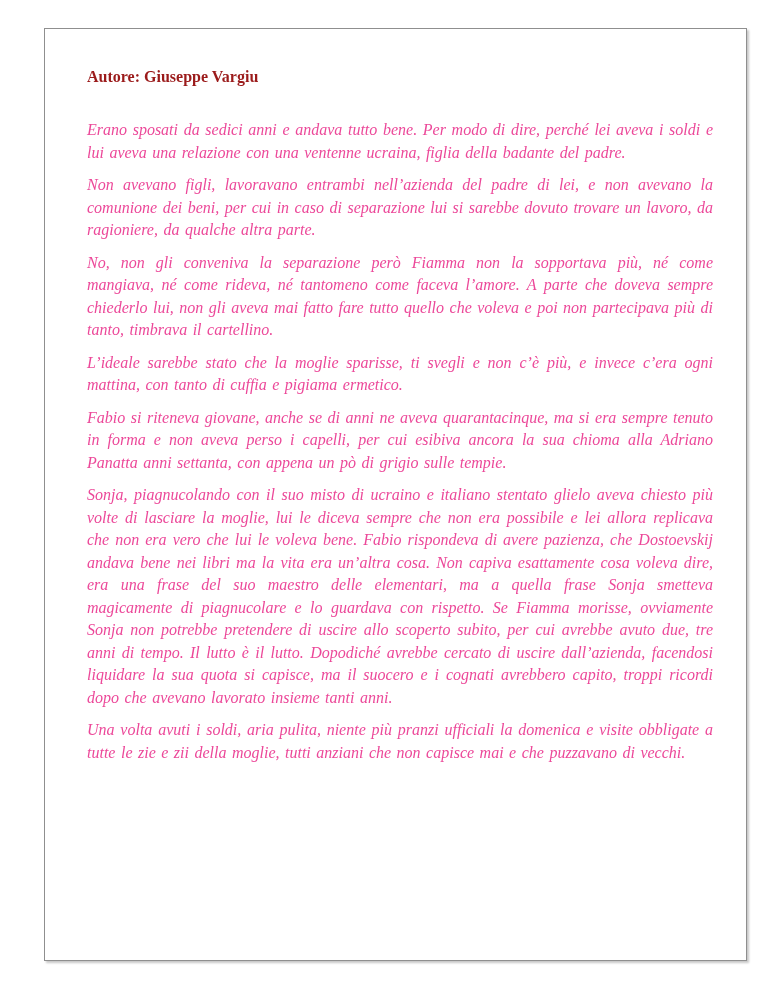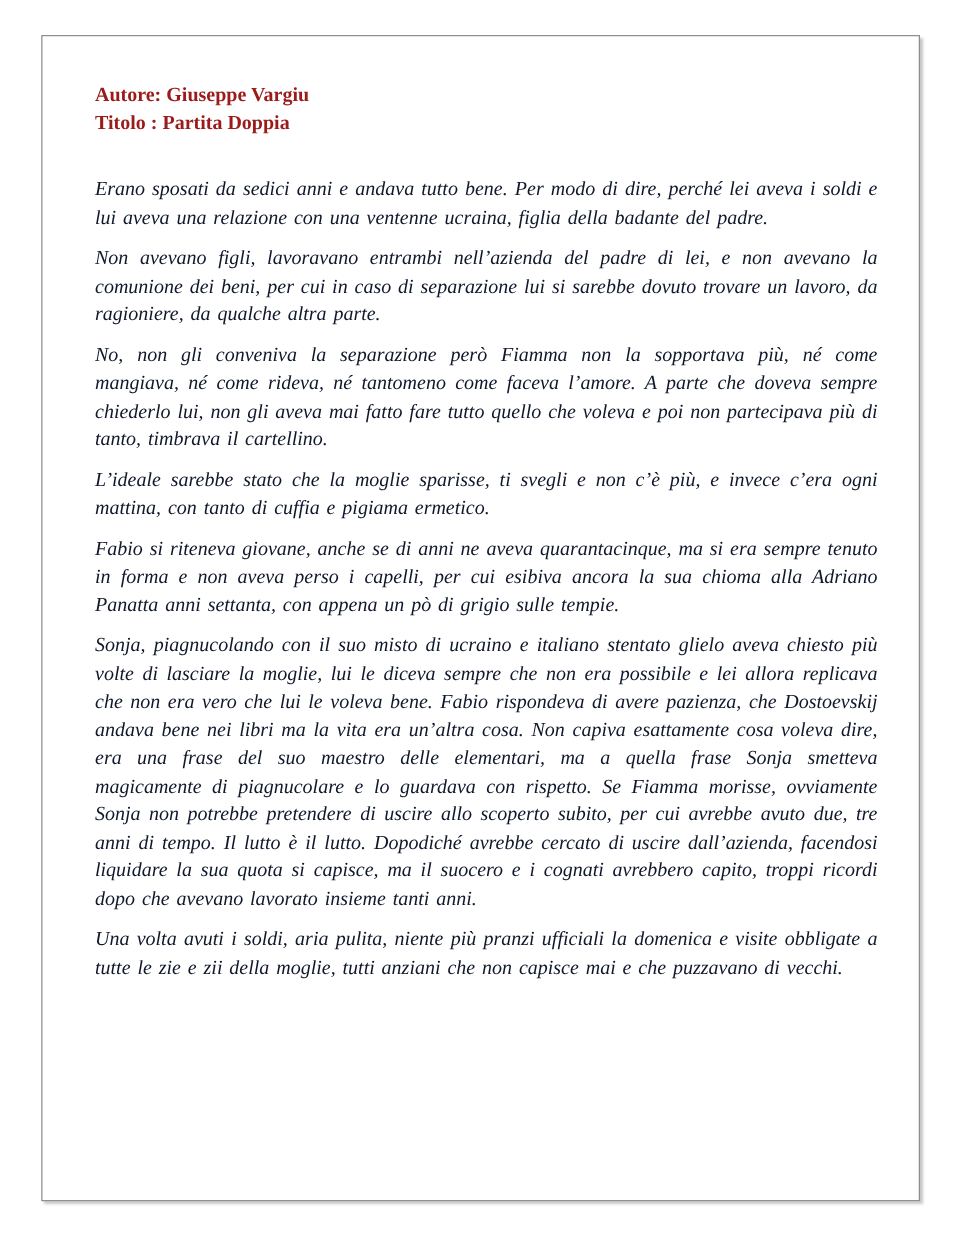--- a/index.html
+++ b/index.html
@@ -12,21 +12,21 @@
     font-family: "Liberation Serif", serif;
   }
   .canvas {
     position: relative;
     width: 768px;
     height: 994px;
     background: #ffffff;
   }
   .page {
     position: absolute;
-    left: 33px;
+    left: 44px;
     top: 28px;
     width: 703px;
     height: 933px;
     background: #ffffff;
     border: 1px solid #8f8f8f;
     box-shadow: 2px 2px 2px rgba(0,0,0,0.22);
     box-sizing: border-box;
     overflow: hidden;
   }
   .content {
@@ -40,39 +40,38 @@
     margin-bottom: 31px;
   }
   .doc-header div {
     white-space: nowrap;
   }
   .body-text p {
     margin: 0 0 10px 0;
     font-style: italic;
     font-size: 16px;
     line-height: 22.5px;
-    color: #0f172a;
+    color: #ec4899;
     text-align: justify;
     text-justify: inter-word;
     word-spacing: 1.5px;
   }
   .body-text p.continues {
     text-align-last: justify;
   }
 </style>
 </head>
 <body>
 
 <div class="canvas">
   <div class="page">
     <div class="content">
 
       <div class="doc-header">
         <div>Autore: Giuseppe Vargiu</div>
-        <div>Titolo : Partita Doppia</div>
       </div>
 
       <div class="body-text">
         <p>Erano sposati da sedici anni e andava tutto bene. Per modo di dire, perché lei aveva i soldi e lui aveva una relazione con una ventenne ucraina, figlia della badante del padre.</p>
         <p>Non avevano figli, lavoravano entrambi nell’azienda del padre di lei, e non avevano la comunione dei beni, per cui in caso di separazione lui si sarebbe dovuto trovare un lavoro, da ragioniere, da qualche altra parte.</p>
         <p>No, non gli conveniva la separazione però Fiamma non la sopportava più, né come mangiava, né come rideva, né tantomeno come faceva l’amore. A parte che doveva sempre chiederlo lui, non gli aveva mai fatto fare tutto quello che voleva e poi non partecipava più di tanto, timbrava il cartellino.</p>
         <p>L’ideale sarebbe stato che la moglie sparisse, ti svegli e non c’è più, e invece c’era ogni mattina, con tanto di cuffia e pigiama ermetico.</p>
         <p>Fabio si riteneva giovane, anche se di anni ne aveva quarantacinque, ma si era sempre tenuto in forma e non aveva perso i capelli, per cui esibiva ancora la sua chioma alla Adriano Panatta anni settanta, con appena un pò di grigio sulle tempie.</p>
         <p>Sonja, piagnucolando con il suo misto di ucraino e italiano stentato glielo aveva chiesto più volte di lasciare la moglie, lui le diceva sempre che non era possibile e lei allora replicava che non era vero che lui le voleva bene. Fabio rispondeva di avere pazienza, che Dostoevskij andava bene nei libri ma la vita era un’altra cosa. Non capiva esattamente cosa voleva dire, era una frase del suo maestro delle elementari, ma a quella frase Sonja smetteva magicamente di piagnucolare e lo guardava con rispetto. Se Fiamma morisse, ovviamente Sonja non potrebbe pretendere di uscire allo scoperto subito, per cui avrebbe avuto due, tre anni di tempo. Il lutto è il lutto. Dopodiché avrebbe cercato di uscire dall’azienda, facendosi liquidare la sua quota si capisce, ma il suocero e i cognati avrebbero capito, troppi ricordi dopo che avevano lavorato insieme tanti anni.</p>
         <p>Una volta avuti i soldi, aria pulita, niente più pranzi ufficiali la domenica e visite obbligate a tutte le zie e zii della moglie, tutti anziani che non capisce mai e che puzzavano di vecchi.</p>

